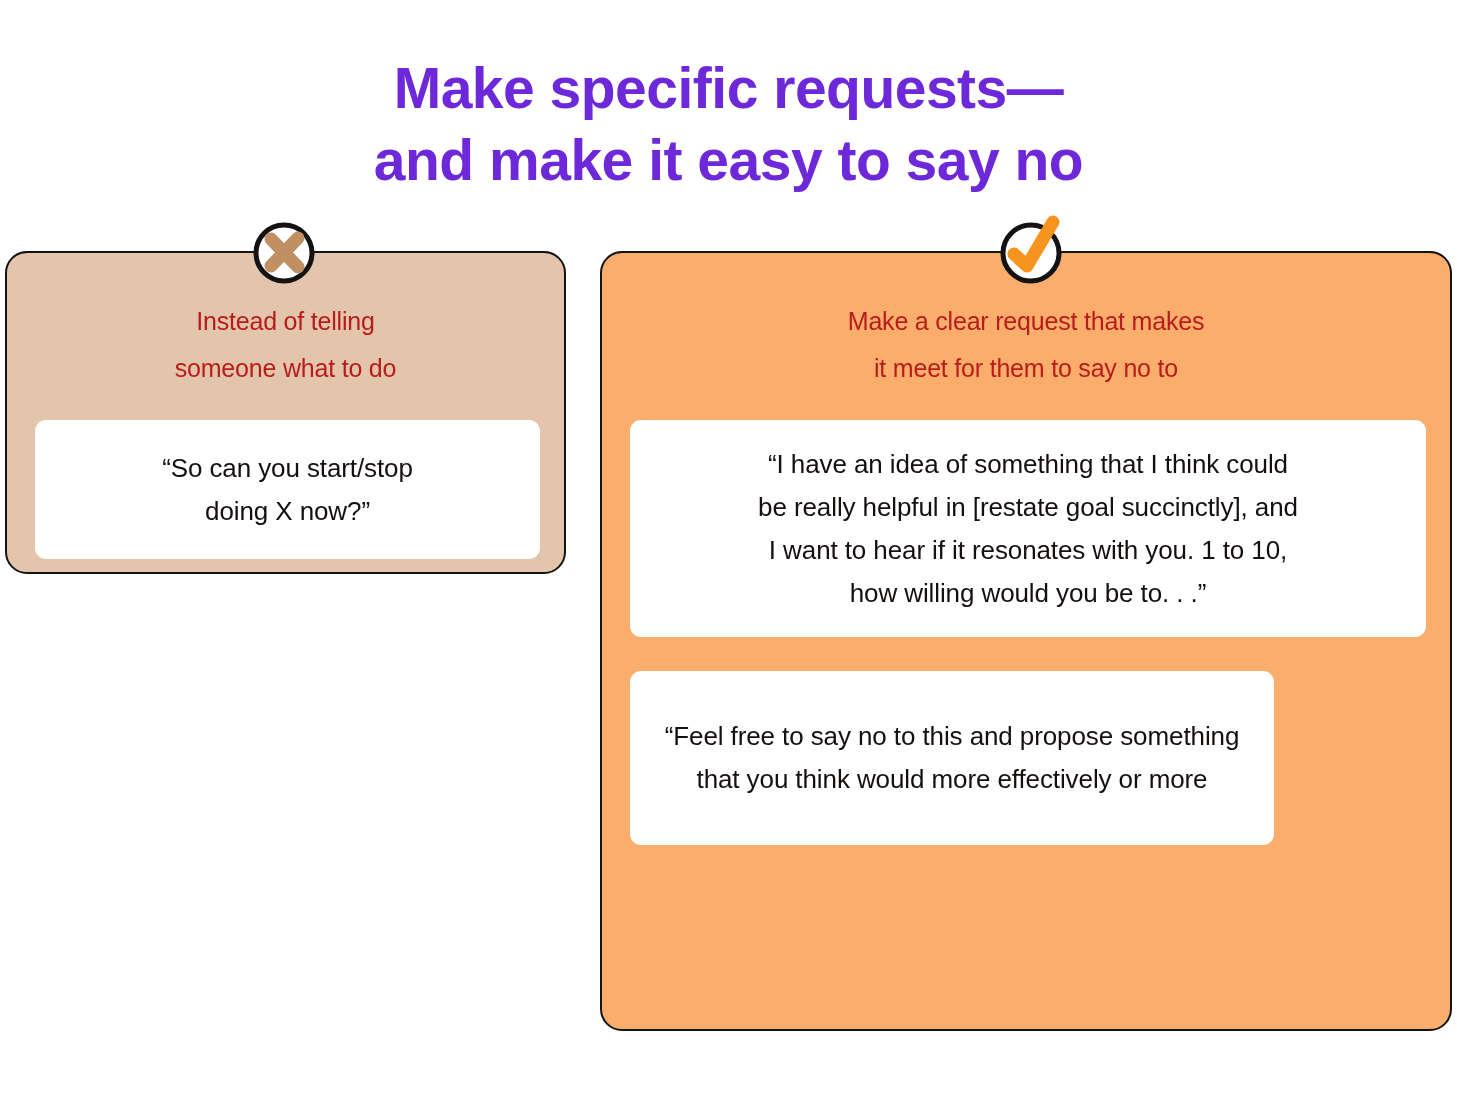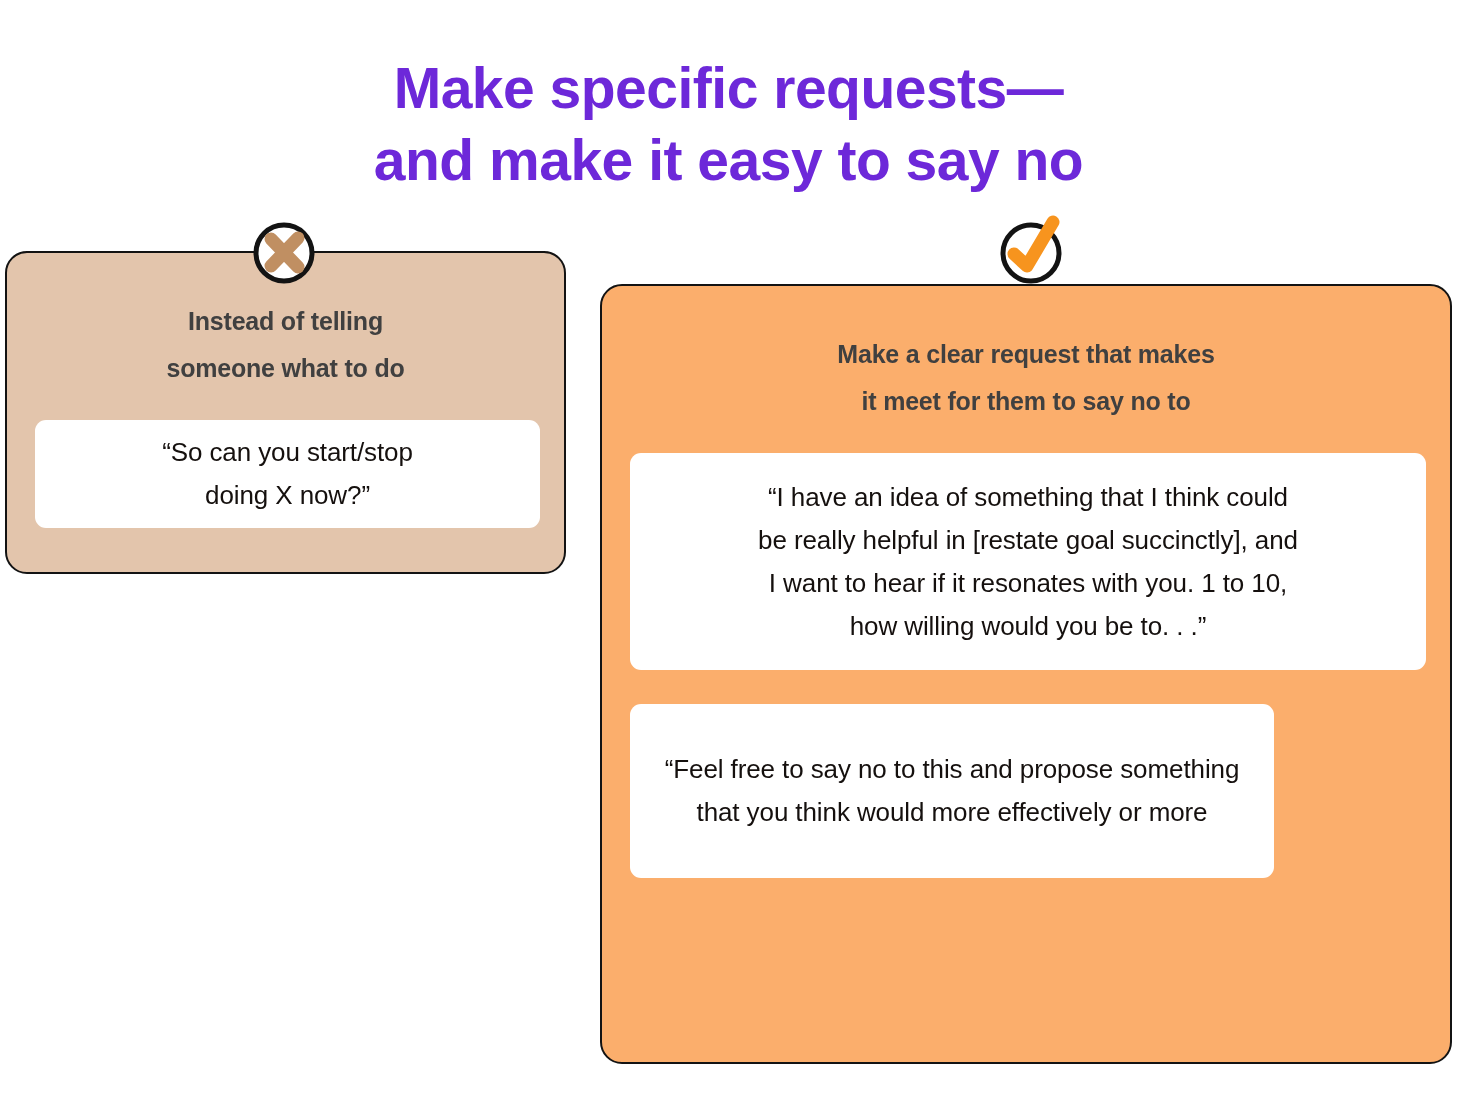--- a/index.html
+++ b/index.html
@@ -44,21 +44,20 @@
     width: 561px;
     height: 323px;
     background: #E3C5AC;
   }
   .card-right {
     left: 600px;
     top: 251px;
     width: 852px;
     height: 780px;
     background: #FBAE6C;
-    margin-top: 33px;
   }
 
   
   .badge {
     position: absolute;
     width: 62px;
     height: 62px;
     z-index: 5;
   }
   .badge-x    { left: 253px; top: 222px; }
@@ -66,22 +65,22 @@
   .badge svg { display: block; overflow: visible; }
 
   
   .card-heading {
     position: absolute;
     left: 0;
     width: 100%;
     text-align: center;
     font-size: 25px;
     line-height: 47px;
-    font-weight: 700;
-    color: #404040;
+    font-weight: 400;
+    color: #b91c1c;
     letter-spacing: -0.2px;
   }
   .card-left .card-heading  { top: 45px; }
   .card-right .card-heading { top: 45px; }
   .heading-line { display: block; white-space: pre; }
 
   
   .quote-box {
     position: absolute;
     background: #ffffff;
@@ -100,21 +99,21 @@
     font-weight: 400;
     color: #15100e;
     white-space: pre;
     letter-spacing: -0.1px;
   }
 
   .card-left .quote-box {
     left: 28px;
     top: 167px;
     width: 505px;
-    height: 108px;
+    height: 139px;
   }
 
   .card-right .qb-1 { left: 28px; top: 167px;  width: 796px; height: 217px; }
   .card-right .qb-2 { left: 28px; top: 418px;  width: 644px; height: 174px; }
   .card-right .qb-3 { left: 28px; top: 625px;  width: 796px; height: 127px; }
 </style>
 </head>
 <body>
 
 <div class="title">

